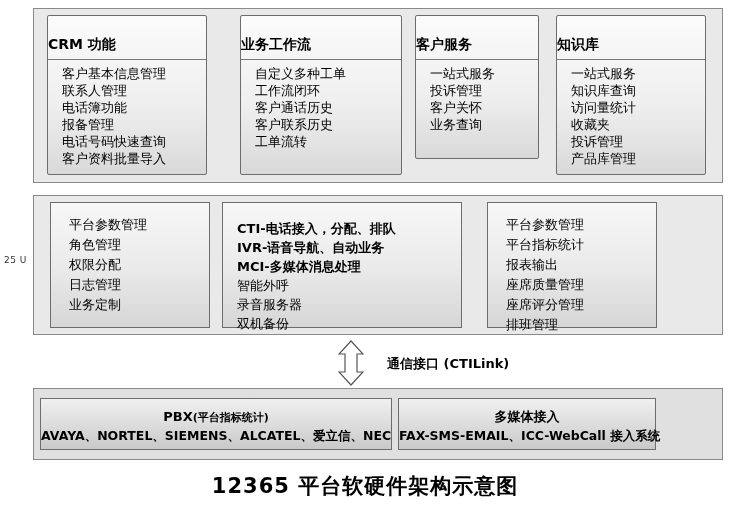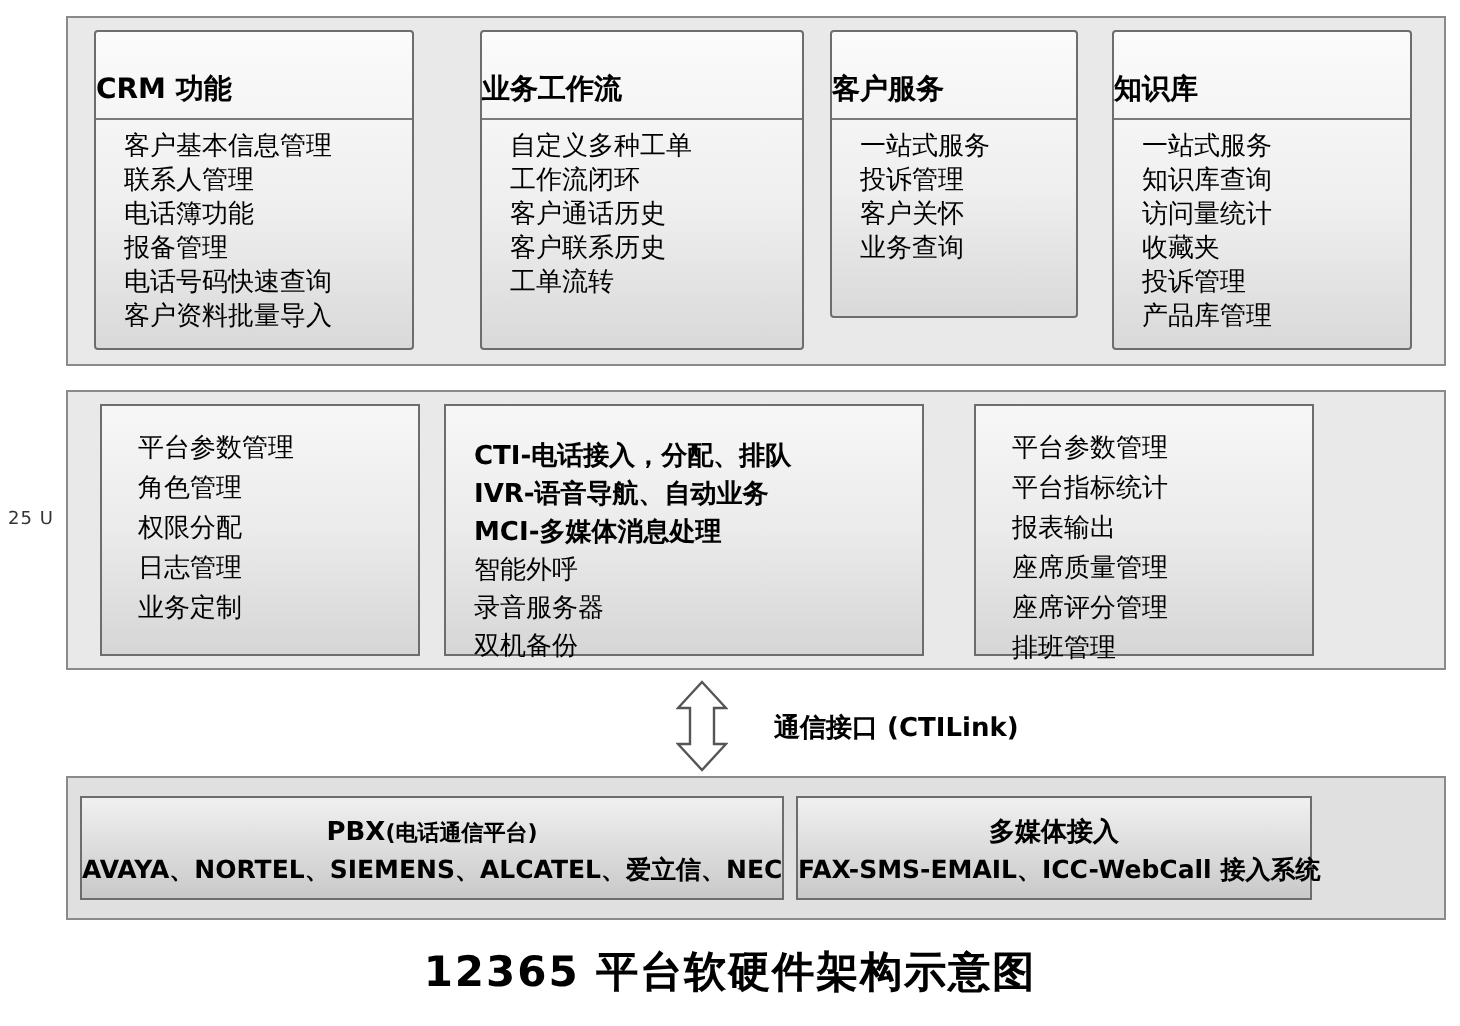--- a/index.html
+++ b/index.html
@@ -274,21 +274,21 @@
     <svg width="26" height="46" viewBox="0 0 26 46">
       <polygon points="13,1 25,14 19,14 19,32 25,32 13,45 1,32 7,32 7,14 1,14" fill="#ffffff" stroke="#555555" stroke-width="1.2"></polygon>
     </svg>
   </div>
   <div id="cti-link-label">通信接口 (CTILink)</div>
 
   <div class="band" id="band-bottom"></div>
 
   <div class="bbox" id="box-pbx">
     <div class="line1">
-      <span>PBX</span><span class="small">(电话通信平台)</span>
+      <span>PBX</span><span class="small">(平台指标统计)</span>
     </div>
     <div class="line2">AVAYA、NORTEL、SIEMENS、ALCATEL、爱立信、NEC</div>
   </div>
 
   <div class="bbox" id="box-multi">
     <div class="line1">
       <span>多媒体接入</span><span class="small"></span>
     </div>
     <div class="line2">FAX-SMS-EMAIL、ICC-WebCall 接入系统</div>
   </div>

